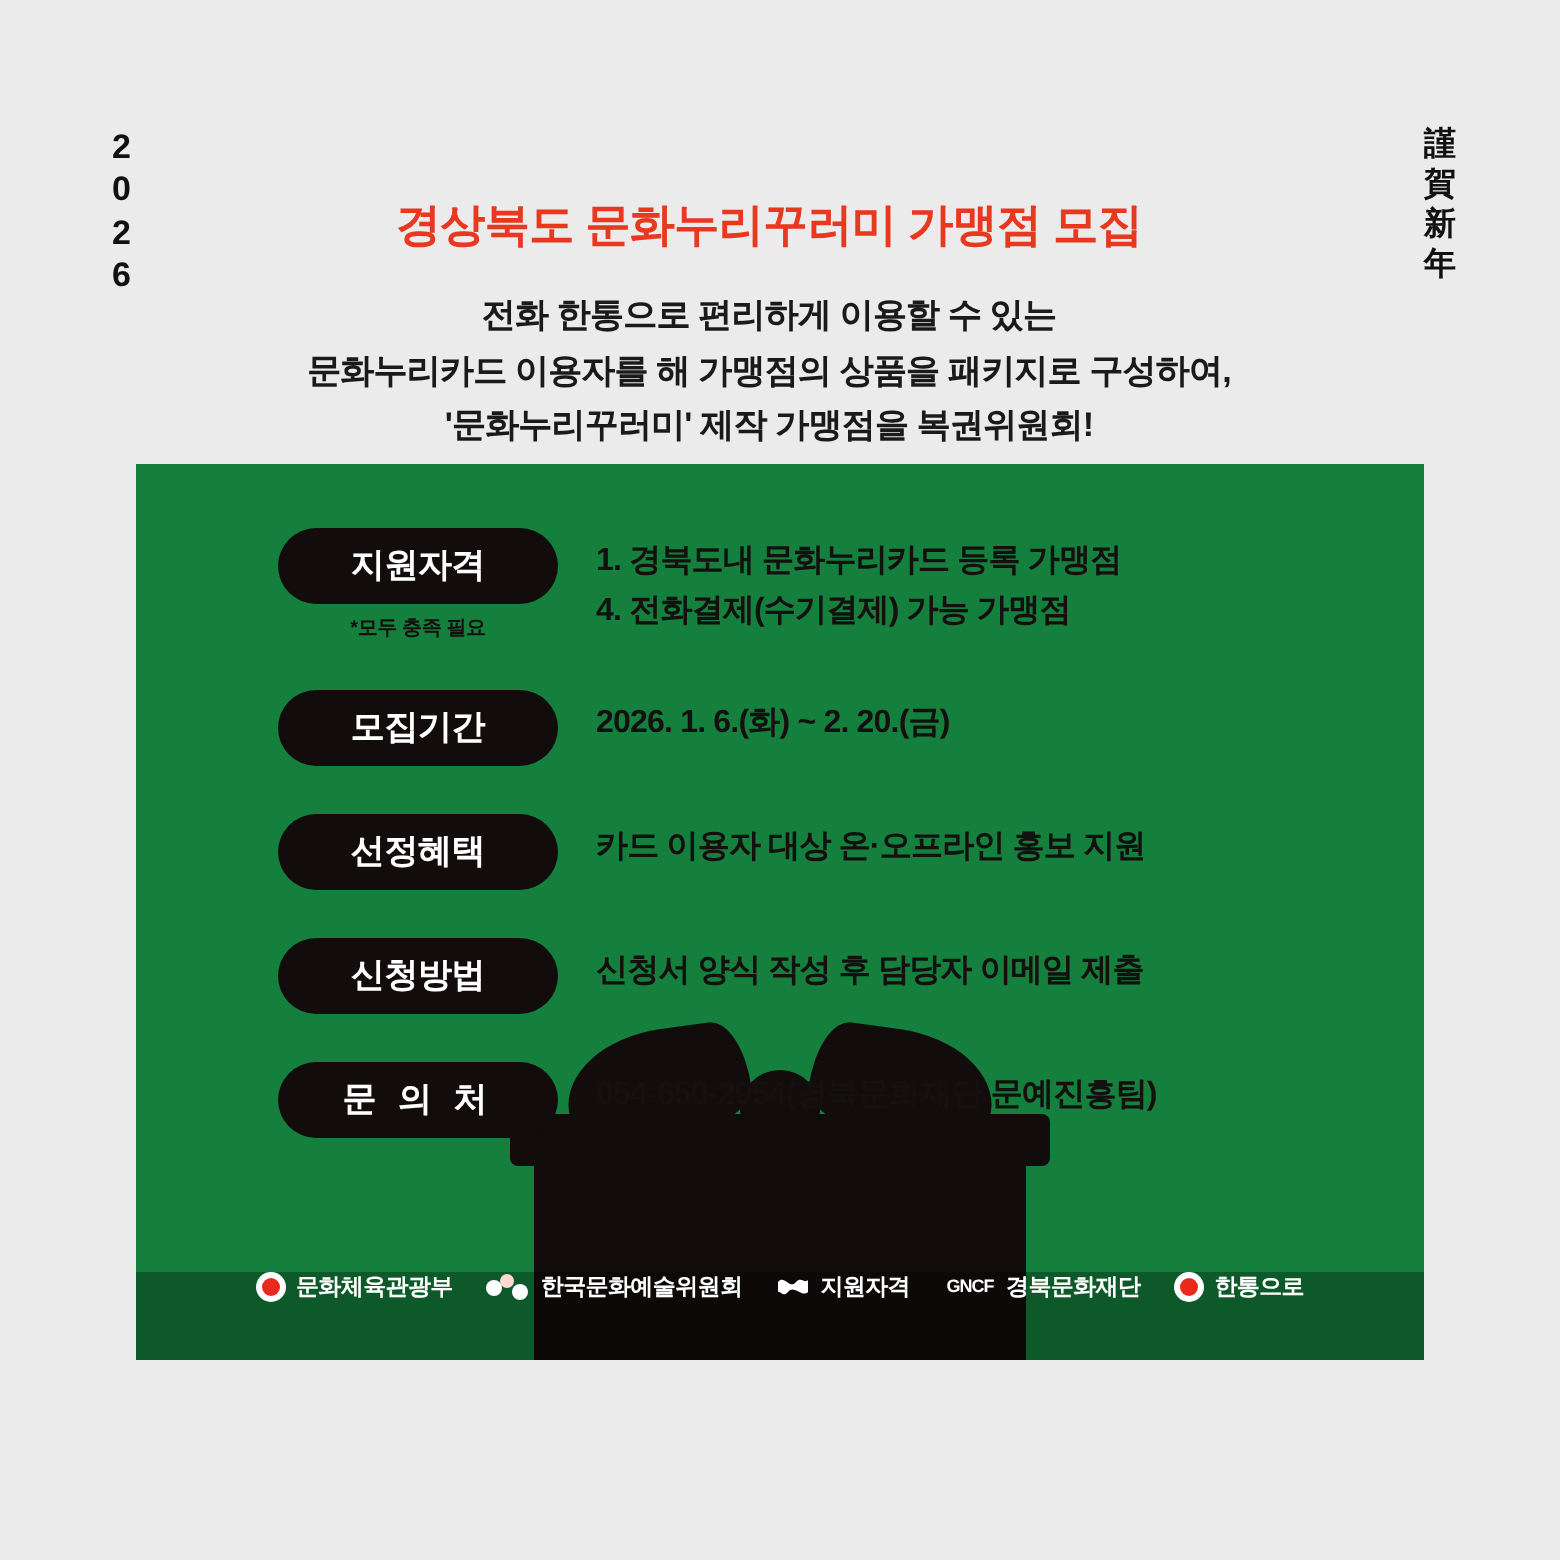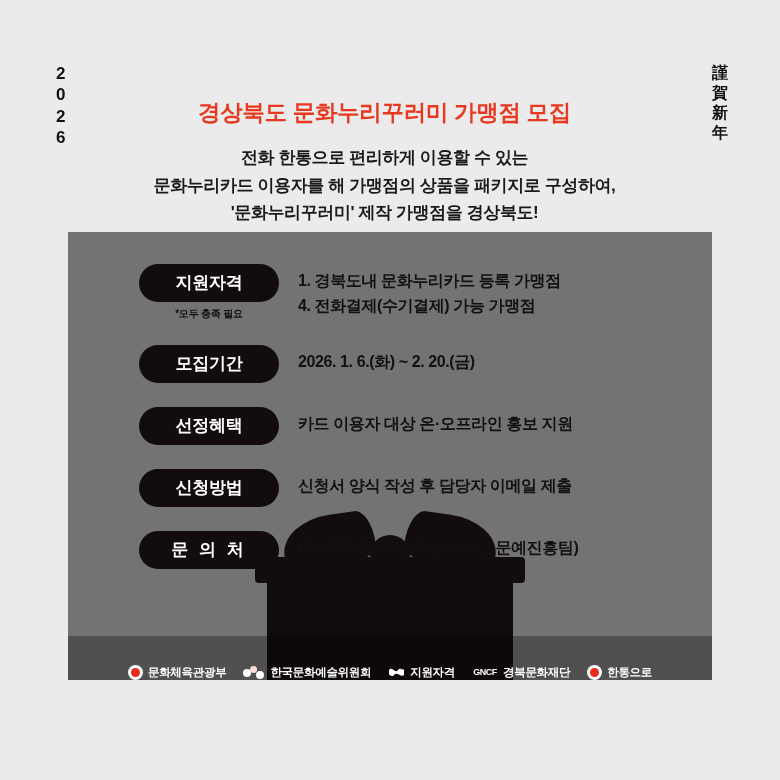--- a/index.html
+++ b/index.html
@@ -54,21 +54,21 @@
     letter-spacing: -0.4px;
   }
   #subtitle div { white-space: nowrap; }
 
   
   #red-card {
     position: absolute;
     left: 68px; top: 232px;
     width: 644px;
     height: 448px;
-    background: #737373;
+    background: #15803d;
     overflow: hidden;
   }
 
   
   #gift {
     position: absolute;
     left: 50%;
     bottom: -14px;
     transform: translateX(-50%);
     width: 330px;
@@ -165,21 +165,21 @@
     white-space: nowrap;
   }
 
   
   #footer {
     position: absolute;
     left: 0; right: 0; bottom: 0;
     height: 44px;
     background: rgba(0,0,0,0.30);
     display: flex;
-    align-items: flex-end;
+    align-items: flex-start;
     justify-content: center;
     gap: 17px;
     padding: 0 12px;
   }
   .logo-item {
     display: flex;
     align-items: center;
     gap: 5px;
     color: #ffffff;
     font-size: 11.5px;
@@ -254,21 +254,21 @@
     <span>賀</span>
     <span>新</span>
     <span>年</span>
   </div>
 
   <div id="header">
     <h1 id="main-title">경상북도 문화누리꾸러미 가맹점 모집</h1>
     <div id="subtitle">
       <div>전화 한통으로 편리하게 이용할 수 있는</div>
       <div>문화누리카드 이용자를 해 가맹점의 상품을 패키지로 구성하여,</div>
-      <div>'문화누리꾸러미' 제작 가맹점을 경상북도!</div>
+      <div>'문화누리꾸러미' 제작 가맹점을 복권위원회!</div>
     </div>
   </div>
 
   <div id="red-card">
 
     <div id="gift">
       <div class="bow-l"></div>
       <div class="bow-r"></div>
       <div class="knot"></div>
       <div class="lid"></div>

